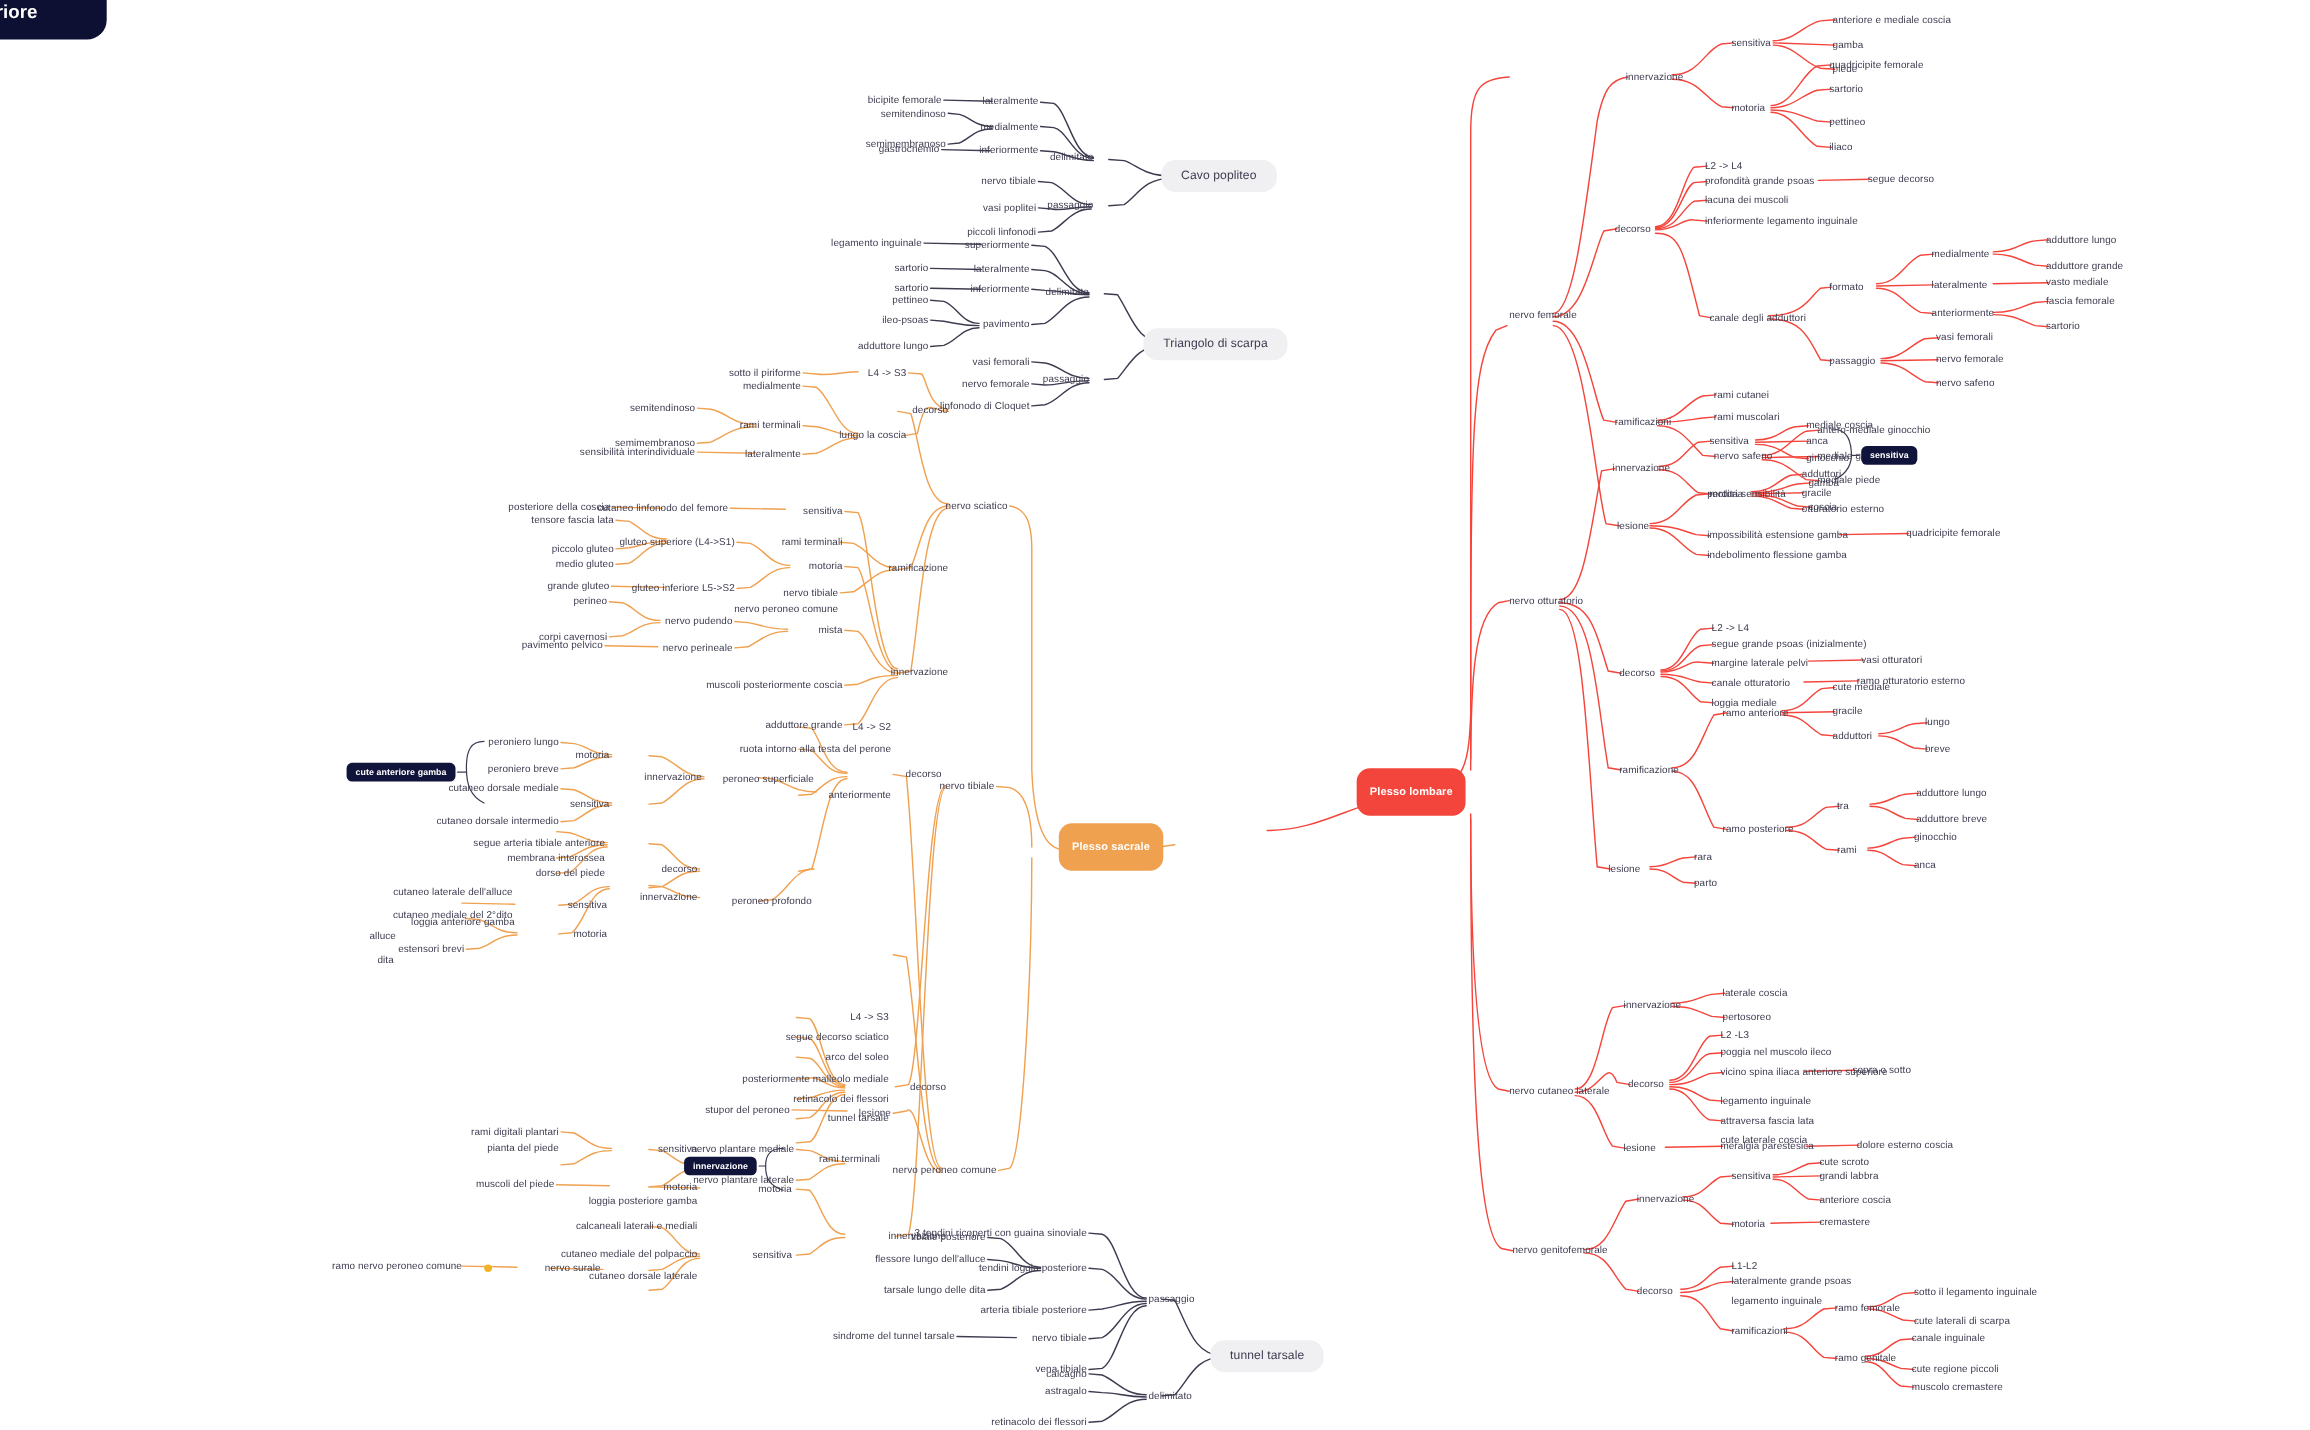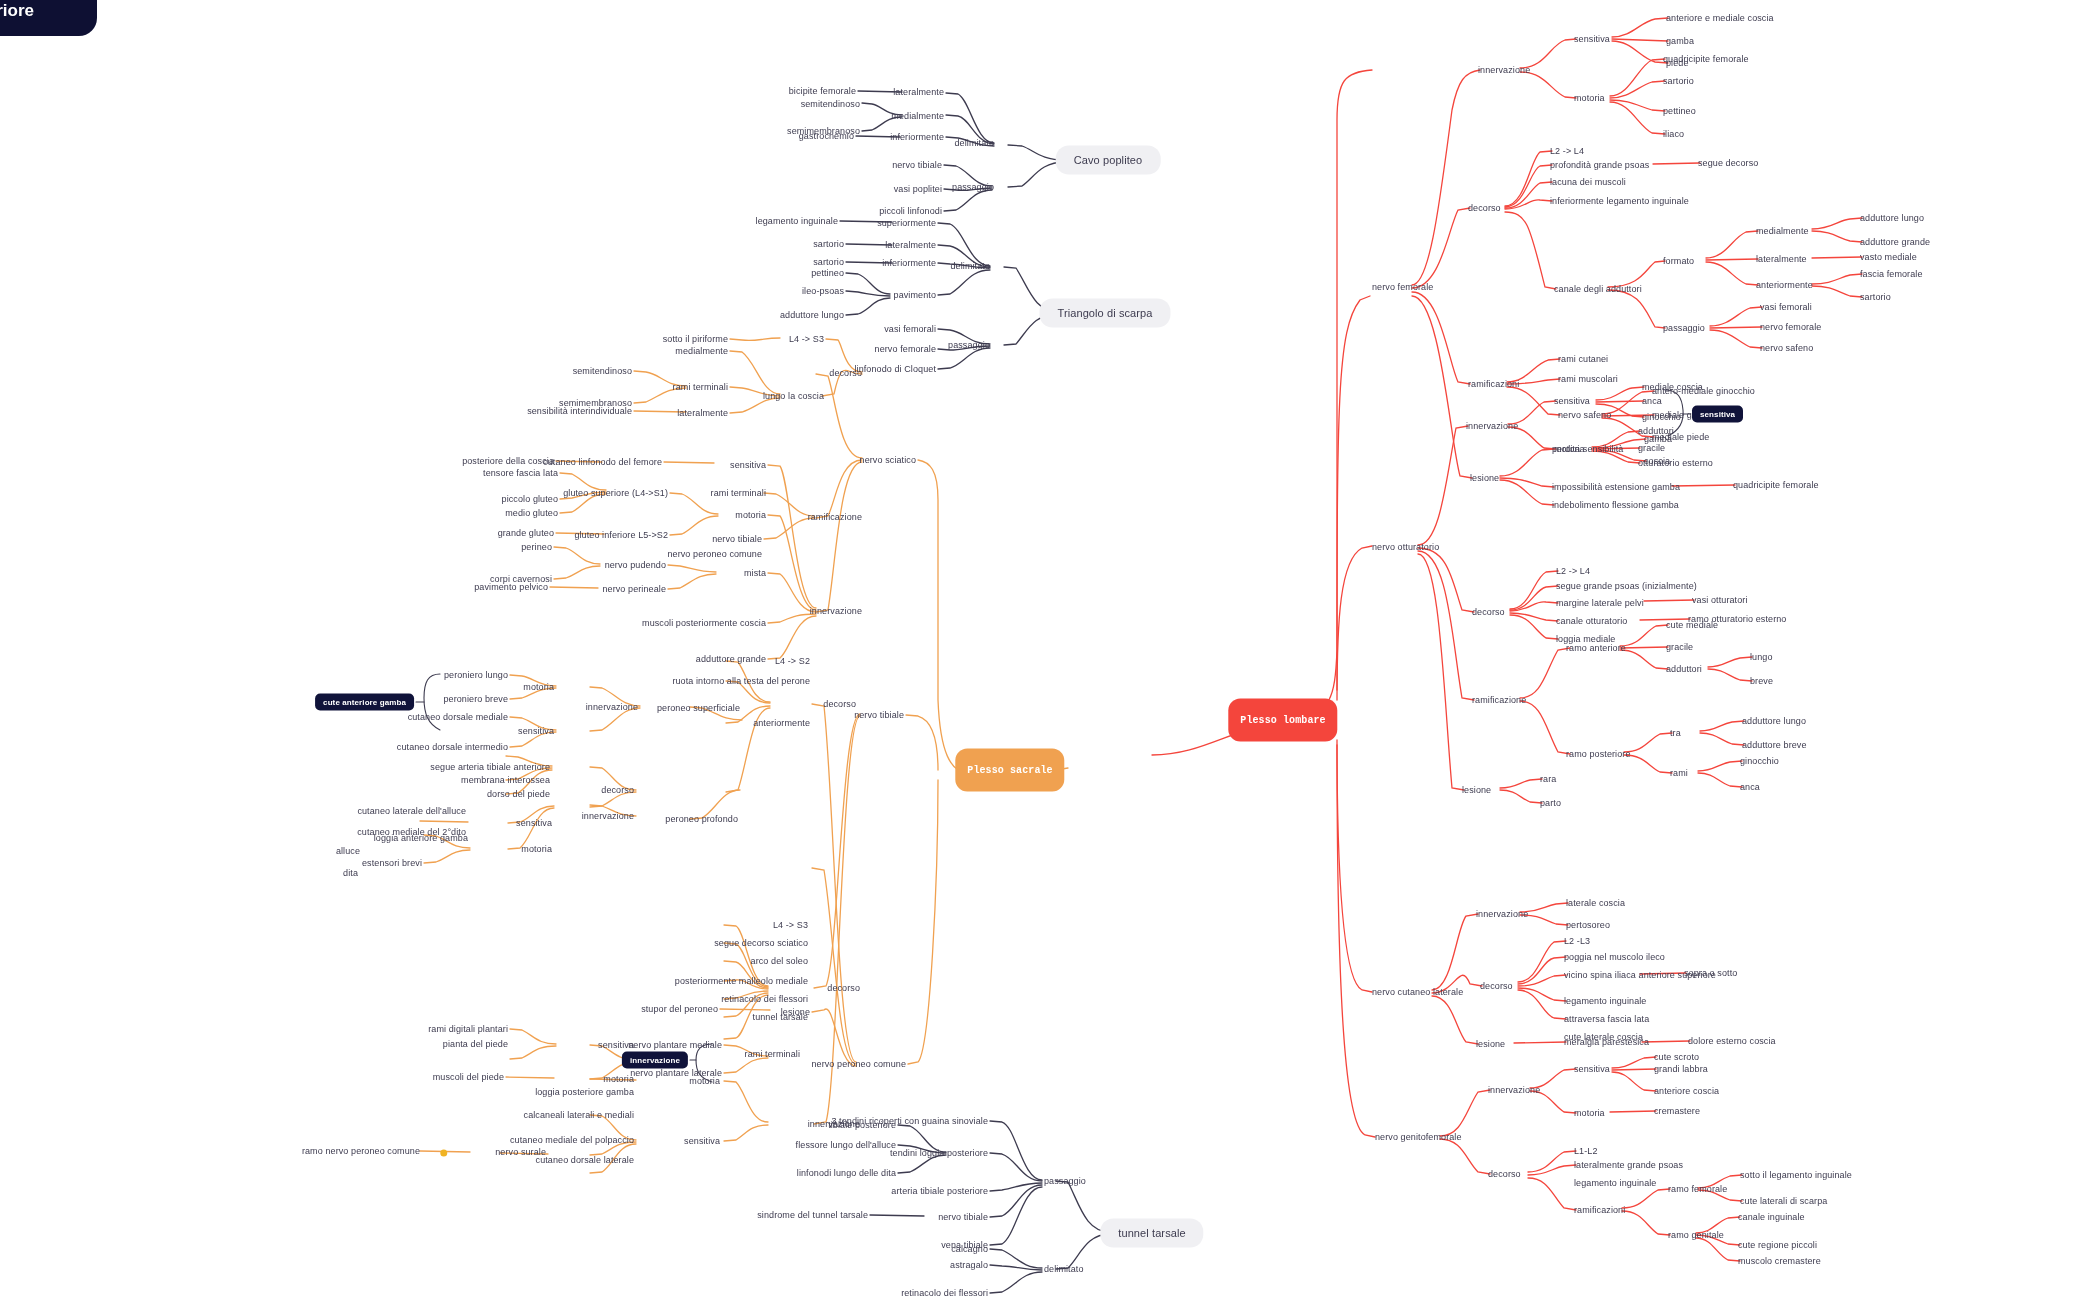--- a/index.html
+++ b/index.html
@@ -9,21 +9,21 @@
   svg.links{position:absolute;left:0;top:0;width:2100px;height:1300px;pointer-events:none;}
   .node{position:absolute;white-space:nowrap;font-size:9px;line-height:11px;
         color:#3d3b4f;letter-spacing:.1px;transform:translate(-50%,-50%);}
   .node.leftAl{transform:translate(0,-50%);}
   .node.rightAl{transform:translate(-100%,-50%);}
   
   .root{background:#0e1033;color:#ffffff;border-radius:18px;padding:14px 22px;
         font-size:17px;font-weight:bold;line-height:22px;text-align:center;
         transform:translate(-50%,-50%);width:150px;}
   
-  .pill{border-radius:12px;padding:16px 12px;font-size:10px;font-weight:bold;color:#ffffff;font-family:Liberation Mono, monospace;}
+  .pill{border-radius:12px;padding:16px 12px;font-size:10px;font-weight:bold;color:#ffffff;}
   .pill.red{background:#f4453c;}
   .pill.orange{background:#f0a150;}
   .chip{background:#f0f0f3;color:#3d3b4f;border-radius:13px;padding:9px 18px;font-size:11px;}
   .badge{background:#10133a;color:#ffffff;border-radius:5px;padding:3px 8px;font-size:8px;font-weight:bold;}
   .dotnode{display:inline-block;}
   .dotnode .dot{display:inline-block;width:7px;height:7px;border-radius:50%;
         background:#f0b323;margin-right:4px;vertical-align:middle;}
   .dotnode .txt{vertical-align:middle;padding-left:44px;}
 </style>
 </head>
@@ -449,21 +449,21 @@
 
   <div class="node leftAl" style="left:1044px;top:1181px">passaggio</div>
   <div class="node leftAl" style="left:1044px;top:1269px">delimitato</div>
   <div class="node rightAl" style="left:988px;top:1121px">3 tendini ricoperti con guaina sinoviale</div>
   <div class="node rightAl" style="left:988px;top:1153px">tendini loggia posteriore</div>
   <div class="node rightAl" style="left:988px;top:1191px">arteria tibiale posteriore</div>
   <div class="node rightAl" style="left:988px;top:1217px">nervo tibiale</div>
   <div class="node rightAl" style="left:988px;top:1245px">vena tibiale</div>
   <div class="node rightAl" style="left:896px;top:1125px">tibiale posteriore</div>
   <div class="node rightAl" style="left:896px;top:1145px">flessore lungo dell'alluce</div>
-  <div class="node rightAl" style="left:896px;top:1173px">linfonodi lungo delle dita</div>
+  <div class="node rightAl" style="left:896px;top:1173px">tarsale lungo delle dita</div>
   <div class="node rightAl" style="left:868px;top:1215px">sindrome del tunnel tarsale</div>
   <div class="node rightAl" style="left:988px;top:1249px">calcagno</div>
   <div class="node rightAl" style="left:988px;top:1265px">astragalo</div>
   <div class="node rightAl" style="left:988px;top:1293px">retinacolo dei flessori</div>
 
   <div class="node leftAl" style="left:1372px;top:287px">nervo femorale</div>
   <div class="node leftAl" style="left:1478px;top:70px">innervazione</div>
   <div class="node leftAl" style="left:1468px;top:208px">decorso</div>
   <div class="node leftAl" style="left:1468px;top:384px">ramificazioni</div>
   <div class="node leftAl" style="left:1470px;top:478px">lesione</div>

